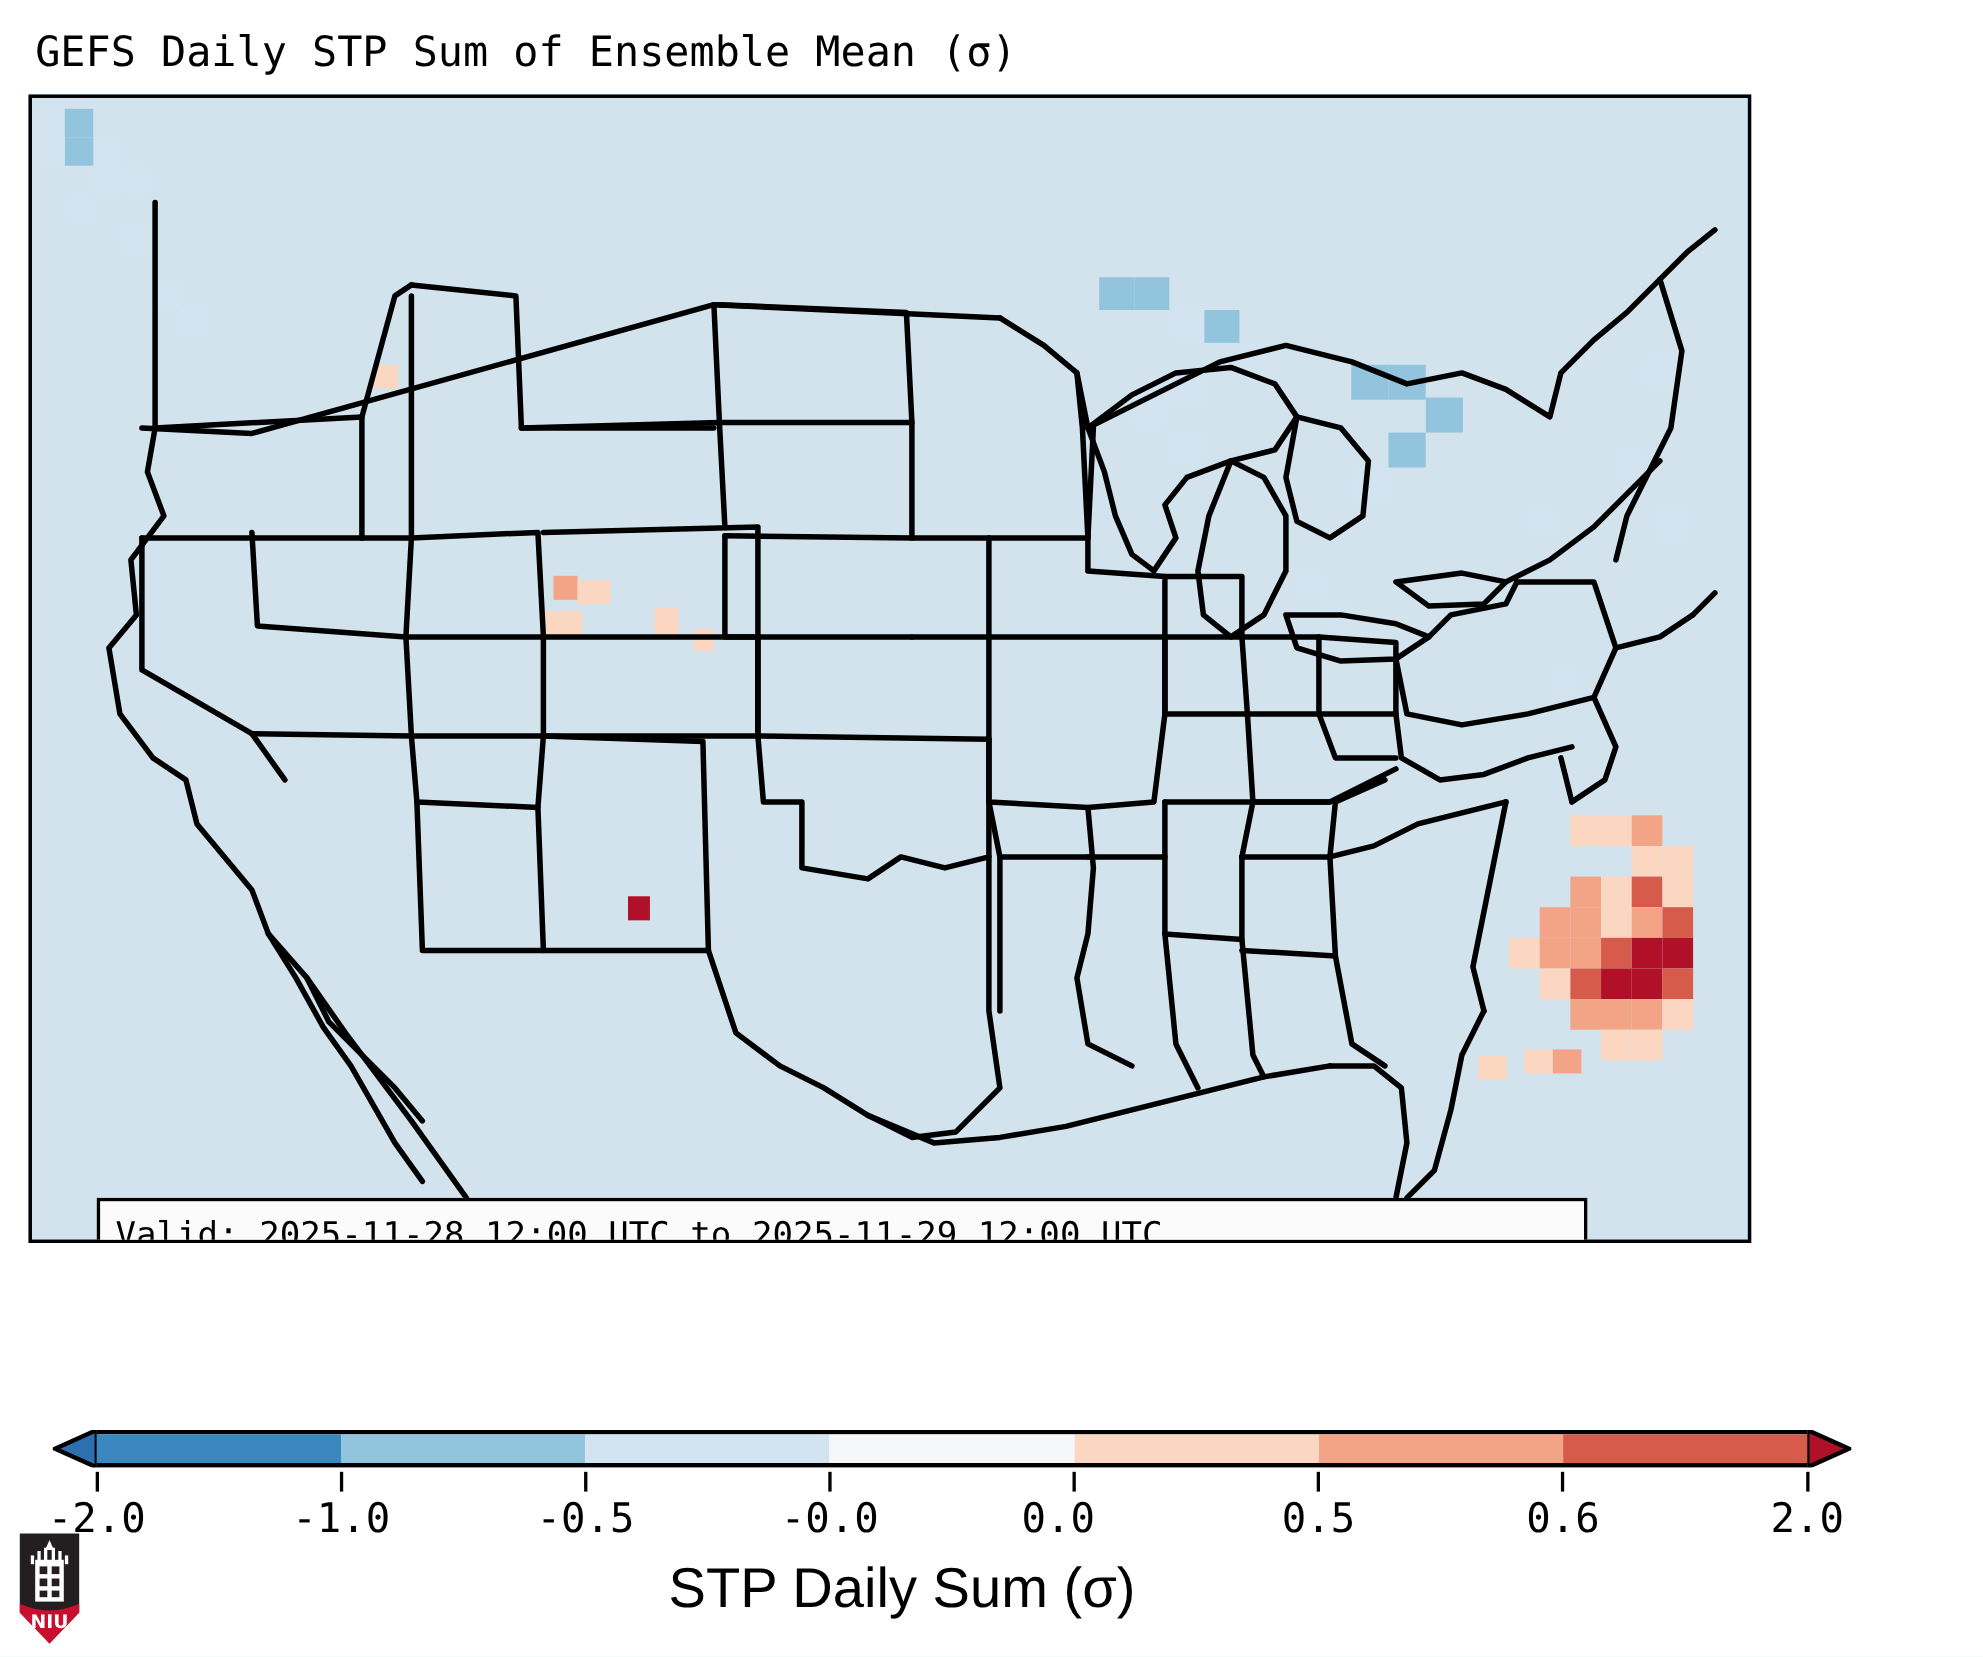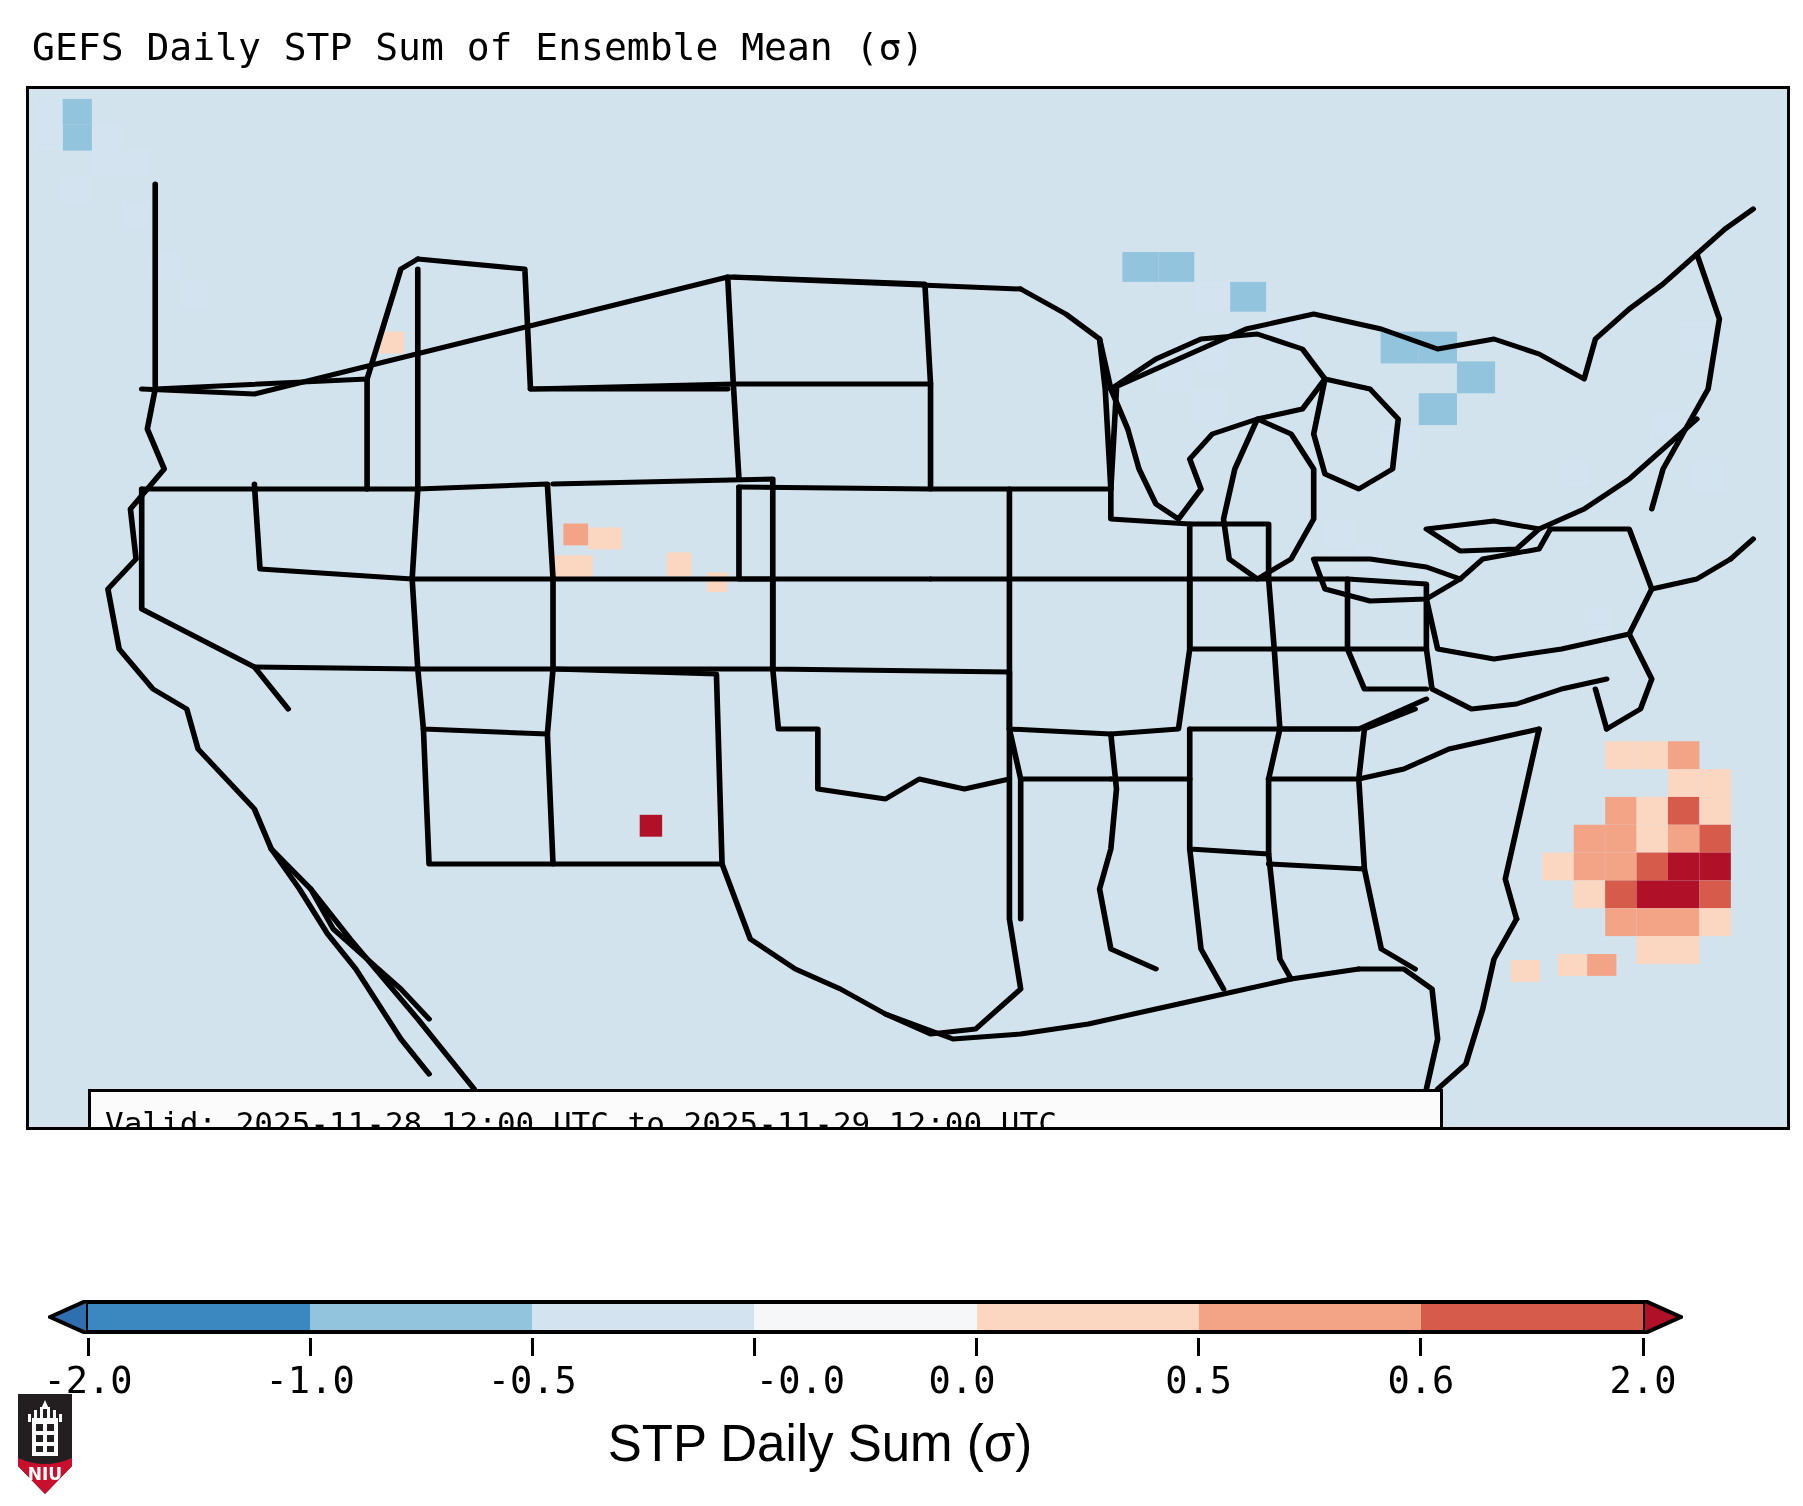--- a/index.html
+++ b/index.html
@@ -8,21 +8,21 @@
 
   
   #title{
     position:absolute;left:32px;top:18px;width:1500px;height:58px;
     font-size:38px;line-height:58px;color:#000;white-space:nowrap;
     font-family:"DejaVu Sans Mono","Liberation Mono",monospace;
   }
 
   
   #map-frame{
-    position:absolute;left:26px;top:86px;width:1764px;height:1044px;
+    position:absolute;left:26px;top:86px;width:1566px;height:1044px;
     border:3px solid #000;box-sizing:border-box;background:#0369a1;
     overflow:hidden;
   }
   #map-canvas{position:absolute;left:0;top:0;width:100%;height:100%;}
 
   
   #info-box{
     position:absolute;left:59px;top:1000px;width:1355px;height:108px;
     background:#fbfbfb;border:3px solid #000;box-sizing:border-box;
     padding:8px 14px 0 14px;
@@ -273,21 +273,21 @@
     <div class="tk" style="left: 752.929px;"></div>
     <div class="tk" style="left: 975.071px;"></div>
     <div class="tk" style="left: 1197.21px;"></div>
     <div class="tk" style="left: 1419.36px;"></div>
     <div class="tk" style="left: 1641.5px;"></div>
   </div>
 <div id="cb-labels">
     <div class="lb" style="left: 88px;">-2.0</div>
     <div class="lb" style="left: 310.143px;">-1.0</div>
     <div class="lb" style="left: 532.286px;">-0.5</div>
-    <div class="lb" style="left: 754.429px; margin-left: 46px;">-0.0</div>
+    <div class="lb" style="left: 754.429px;">-0.0</div>
     <div class="lb" style="left: 962px;">0.0</div>
     <div class="lb" style="left: 1198.71px;">0.5</div>
     <div class="lb" style="left: 1420.86px;">0.6</div>
     <div class="lb" style="left: 1643px;">2.0</div>
   </div>
 <div id="cb-axis-label">STP Daily Sum (σ)</div>
 
 <svg id="niu-logo" viewBox="0 0 62 104">
   <path d="M4 2 H58 V74 L31 102 L4 74 Z" fill="#231f20"></path>
   <path d="M4 66 Q31 78 58 66 V74 L31 102 L4 74 Z" fill="#c8102e"></path>

